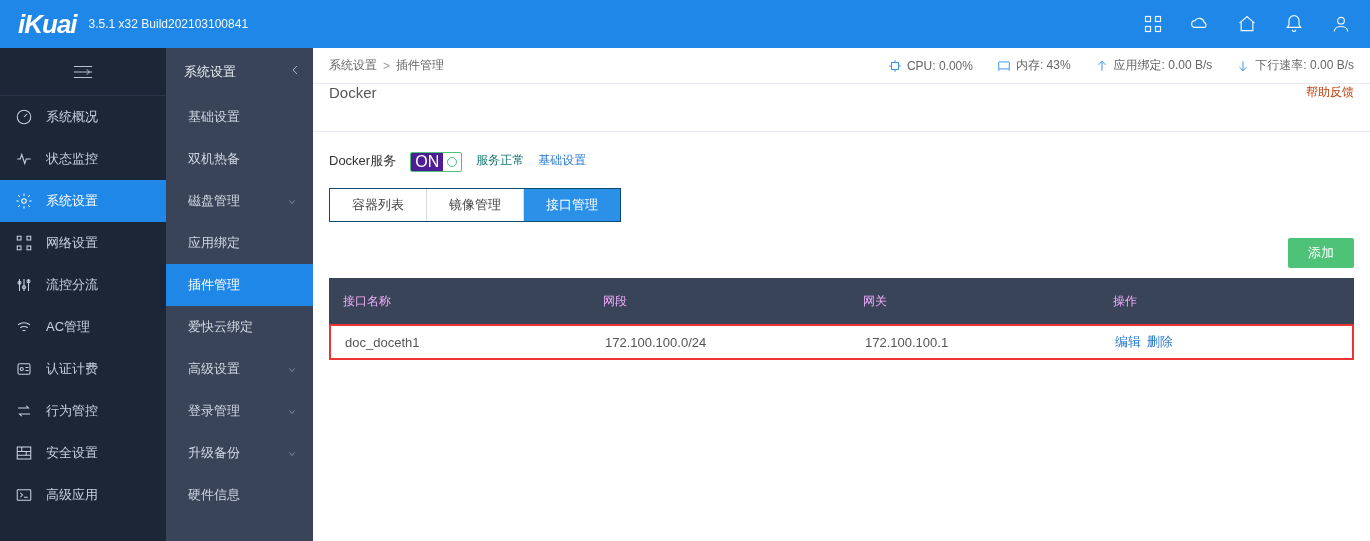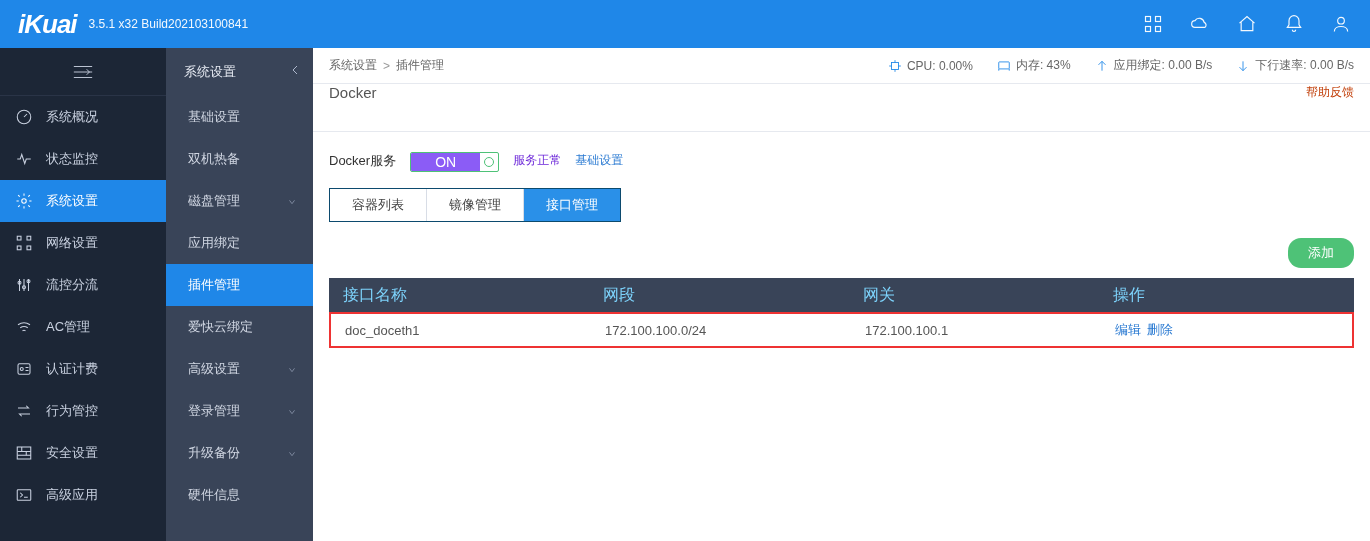--- a/index.html
+++ b/index.html
@@ -33,33 +33,33 @@
 .statusbar{margin-left:auto;display:flex;align-items:center;gap:24px;font-size:12px;color:#666}
 .stat{display:flex;align-items:center;gap:5px}
 .stat svg{width:14px;height:14px;stroke:#1f87e8;fill:none;stroke-width:1.5}
 .titlebar{height:48px;display:flex;align-items:flex-start;padding:0 16px;border-bottom:1px solid #e6e9ef}
 .titlebar h2{font-size:15px;font-weight:400;color:#555}
 .titlelinks{margin-left:auto;display:flex;font-size:12px;color:#c2410c}
 .titlelinks span{cursor:pointer}
 .panel{padding:20px 16px}
 .svcrow{display:flex;align-items:flex-start;gap:14px;margin-bottom:16px;font-size:13px}
 .toggle{display:inline-flex;border:1px solid #4ec277;border-radius:2px;overflow:hidden;height:20px}
-.toggle .on{background:#8b5cf6;color:#fff;font-size:14px;line-height:18px;padding:0 24px}
+.toggle .on{background:#4c1d95;color:#fff;font-size:16px;line-height:18px;padding:0 4px}
 .toggle .off{width:18px;display:flex;align-items:center;justify-content:center}
 .toggle .off .c{width:10px;height:10px;border:1.5px solid #4ec277;border-radius:50%}
-.slink{color:#6d28d9;cursor:pointer;font-size:12px}
+.slink{color:#0f766e;cursor:pointer;font-size:12px}
 .blink{color:#2a7ad2;cursor:pointer;font-size:12px}
 .tabs{display:flex;border:1px solid #0c4a6e;width:fit-content;margin-bottom:16px}
 .tab{padding:7px 22px;font-size:13px;cursor:pointer;background:#fff;color:#444;border-right:1px solid #d8dde6}
 .tab:last-child{border-right:none}
 .tab.act{background:#2a90e8;color:#fff}
 .addrow{display:flex;justify-content:flex-end;margin-bottom:10px}
-.addbtn{background:#4ec277;color:#fff;border:none;padding:6px 20px;font-size:13px;cursor:pointer;border-radius:13px}
+.addbtn{background:#4ec277;color:#fff;border:none;padding:6px 20px;font-size:13px;cursor:pointer;border-radius:2px}
 .tbl{width:100%}
-.tbl-head{background:#394458;color:#7dd3fc;display:flex;height:34px;align-items:center;font-size:16px}
+.tbl-head{background:#394458;color:#f0abfc;display:flex;height:46px;align-items:center;font-size:12px}
 .tbl-head>div,.tbl-row>div{padding:0 14px}
 .c1{width:260px}.c2{width:260px}.c3{width:250px}.c4{flex:1}
 .tbl-body{border:2px solid #e33;border-top:2px solid #e33}
 .tbl-row{display:flex;height:32px;align-items:center;font-size:13px;color:#555}
 .op a{color:#2a7ad2;cursor:pointer;text-decoration:none;margin-right:6px}
 </style>
 </head>
 <body>
 
 <div class="topbar">

